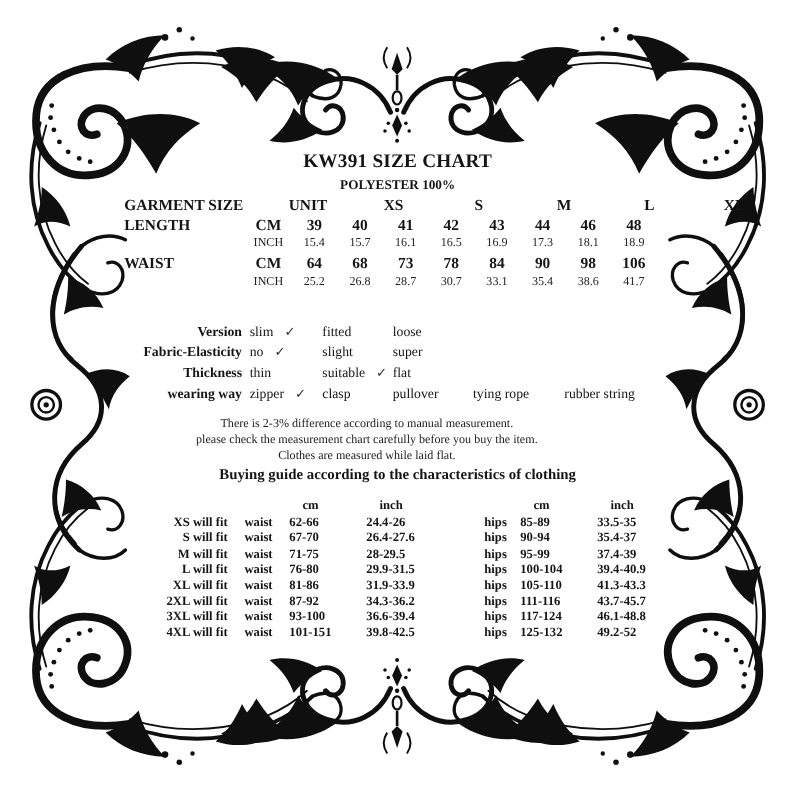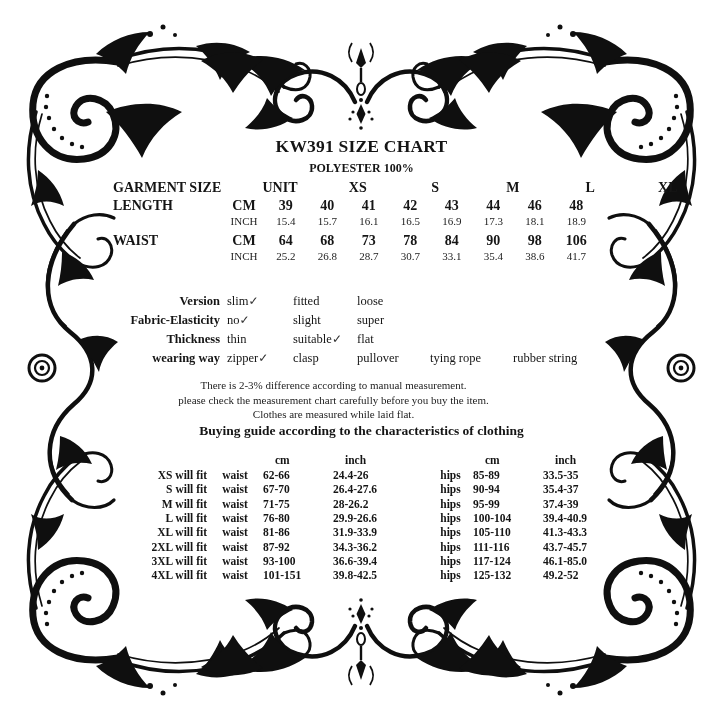--- a/index.html
+++ b/index.html
@@ -22,21 +22,21 @@
   .srow .l{text-align:left;}
   .srow.bold{font-weight:bold;font-size:14px;line-height:17px;}
   .srow.light{font-size:11px;line-height:15px;color:#222;}
   .srow.head{margin-bottom:1px;gap:36px;}
   .srow.gap{margin-top:3px;}
 
   
   .attrs{position:absolute;top:292px;left:105px;font-size:12.5px;}
   .arow{display:grid;grid-template-columns:115px 66px 64px 73px 83px 96px;height:19px;align-items:center;}
   .albl{font-weight:bold;text-align:right;white-space:nowrap;}
-  .opt{display:flex;padding-left:7px;white-space:nowrap;}
+  .opt{display:flex;gap:10px;padding-left:7px;white-space:nowrap;}
   .chk{font-size:12px;color:#333;}
 
   
   .notes{position:absolute;top:378px;left:0;width:667px;text-align:center;font-size:11px;line-height:14.5px;color:#1c1c1c;}
   .guide-heading{position:absolute;top:423px;left:0;width:723px;text-align:center;font-size:13.5px;font-weight:bold;}
 
   
   .fit-table{position:absolute;top:451px;left:140px;font-size:11.5px;font-weight:bold;}
   .frow{display:grid;grid-template-columns:67px 56px 70px 95px 45px 70px 90px;height:14.3px;align-items:center;}
   .frow.fhead{height:17px;}
@@ -321,30 +321,30 @@
       <span class="fcm">67-70</span>
       <span class="finch">26.4-27.6</span>
       <span class="fhips">hips</span>
       <span class="fcm">90-94</span>
       <span class="finch">35.4-37</span>
     </div>
     <div class="frow">
       <span class="fsize">M will fit</span>
       <span class="fwaist">waist</span>
       <span class="fcm">71-75</span>
-      <span class="finch">28-26.2</span>
+      <span class="finch">28-29.5</span>
       <span class="fhips">hips</span>
       <span class="fcm">95-99</span>
       <span class="finch">37.4-39</span>
     </div>
     <div class="frow">
       <span class="fsize">L will fit</span>
       <span class="fwaist">waist</span>
       <span class="fcm">76-80</span>
-      <span class="finch">29.9-26.6</span>
+      <span class="finch">29.9-31.5</span>
       <span class="fhips">hips</span>
       <span class="fcm">100-104</span>
       <span class="finch">39.4-40.9</span>
     </div>
     <div class="frow">
       <span class="fsize">XL will fit</span>
       <span class="fwaist">waist</span>
       <span class="fcm">81-86</span>
       <span class="finch">31.9-33.9</span>
       <span class="fhips">hips</span>
@@ -360,21 +360,21 @@
       <span class="fcm">111-116</span>
       <span class="finch">43.7-45.7</span>
     </div>
     <div class="frow">
       <span class="fsize">3XL will fit</span>
       <span class="fwaist">waist</span>
       <span class="fcm">93-100</span>
       <span class="finch">36.6-39.4</span>
       <span class="fhips">hips</span>
       <span class="fcm">117-124</span>
-      <span class="finch">46.1-85.0</span>
+      <span class="finch">46.1-48.8</span>
     </div>
     <div class="frow">
       <span class="fsize">4XL will fit</span>
       <span class="fwaist">waist</span>
       <span class="fcm">101-151</span>
       <span class="finch">39.8-42.5</span>
       <span class="fhips">hips</span>
       <span class="fcm">125-132</span>
       <span class="finch">49.2-52</span>
     </div>

